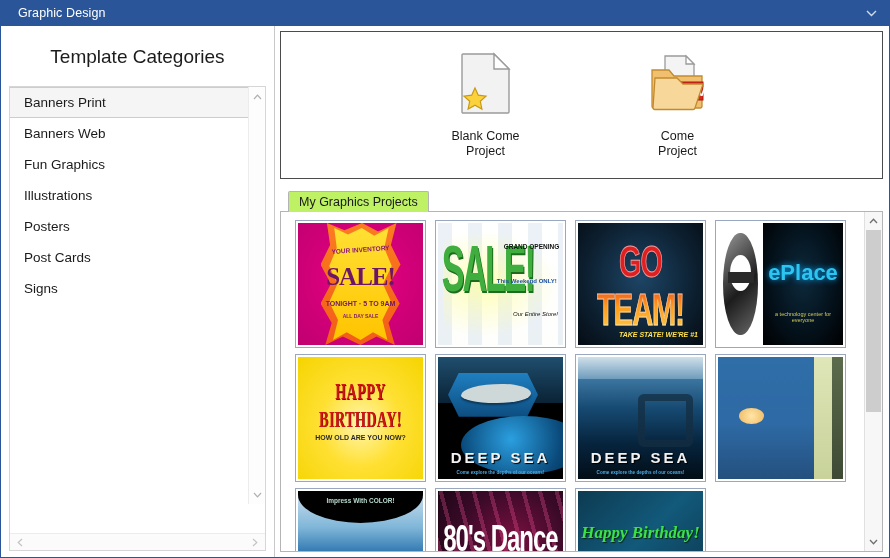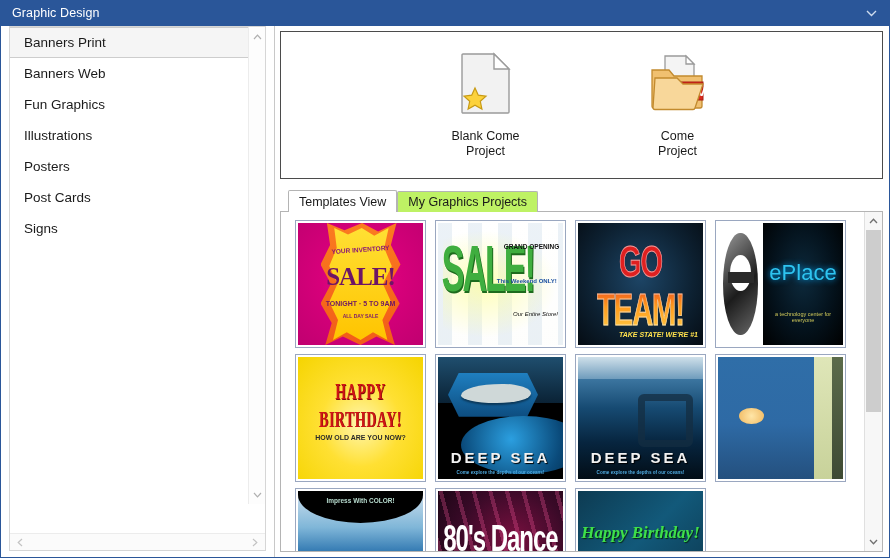--- a/index.html
+++ b/index.html
@@ -23,21 +23,21 @@
     height: 26px;
     background: #2a5699;
     color: #ffffff;
     display: flex;
     align-items: center;
     flex: 0 0 26px;
     position: relative;
   }
   .titlebar-text {
     font-size: 12.5px;
-    padding-left: 11px;
+    padding-left: 17px;
     letter-spacing: .1px;
     color: #ffffff;
   }
   .titlebar-chevron {
     position: absolute;
     right: 10px; top: 50%;
     transform: translateY(-50%);
     width: 16px; height: 16px;
     display: flex; align-items: center; justify-content: center;
     color: #cfdcee;
@@ -313,21 +313,21 @@
     position:absolute; left:12%; top:8%; width:76%; height:84%;
     border-radius:50%;
     background: linear-gradient(135deg,#9a9a9a,#1c1c1c 55%,#6b6b6b);
   }
   .a4 .ell2 {
     position:absolute; left:26%; top:26%; width:48%; height:30%;
     border-radius:50%; background:#ffffff;
   }
   .a4 .ebar { position:absolute; left:22%; top:40%; width:58%; height:9%; background:#2a2a2a; }
   .a4 .rbox { flex:1; position:relative; background: radial-gradient(ellipse at 50% 45%, #0d2a3d 0%, #04121c 55%, #000 100%); }
-  .a4 .eplace { position:absolute; left:0; right:0; top:30%; text-align:center; font-size:22px; color:#2ec4f0; font-family:"Liberation Sans",sans-serif; text-shadow:0 0 6px #0af; }
+  .a4 .eplace { position:absolute; left:0; right:0; top:30%; text-align:center; font-size:22px; color:#2ec4f0; font-family:"Liberation Sans",sans-serif; text-shadow:0 0 6px #0af;font-weight:bold; }
   .a4 .etag { position:absolute; left:0; right:0; top:72%; text-align:center; font-size:5.5px; color:#d2ca5a; }
 
   
   .a5 { background: linear-gradient(#2c2114 0%, #4a3a22 32%, #a96a1d 62%, #f0a62a 78%, #c97c22 100%); position:relative; }
   .a5 .trees {
     position:absolute; inset:0;
     background:
       linear-gradient(90deg, rgba(30,20,10,.85) 0 7%, rgba(0,0,0,0) 7% 12%, rgba(40,26,12,.8) 12% 16%, rgba(0,0,0,0) 16% 30%, rgba(30,20,10,.8) 30% 34%, rgba(0,0,0,0) 34% 56%, rgba(40,26,12,.75) 56% 60%, rgba(0,0,0,0) 60% 100%);
   }
   .a5 .haze { position:absolute; left:0; right:0; top:42%; height:18%; background: rgba(225,225,215,.55); }
@@ -395,20 +395,21 @@
     <span class="titlebar-chevron">
       <svg width="11" height="7" viewBox="0 0 11 7" aria-hidden="true">
           <path d="M1 1 L5.5 5.5 L10 1" stroke="#cfdcee" stroke-width="1.4" fill="none"></path>
         </svg>
     </span>
   </div>
 
   <div class="body">
 
     <div class="left-pane">
+      <div class="pane-title">Template Categories</div>
 
       <div class="cat-listbox">
         <div class="cat-inner">
           <ul class="cat-list">
             <li class="cat-item selected">
                 <span>Banners Print</span>
               </li>
             <li class="cat-item">
                 <span>Banners Web</span>
               </li>
@@ -487,23 +488,20 @@
           </span>
           <div class="proj-label">
             <div>Come</div>
             <div>Project</div>
           </div>
         </div>
 
       </div>
 
       <div class="tabstrip">
-        <div class="tab active">
-            <span>Templates View</span>
-          </div>
         <div class="tab">
             <span>My Graphics Projects</span>
           </div>
       </div>
 
       <div class="templates-panel">
         <div class="thumb-area">
 
           <div class="thumb">
             <div class="thumb-inner">

